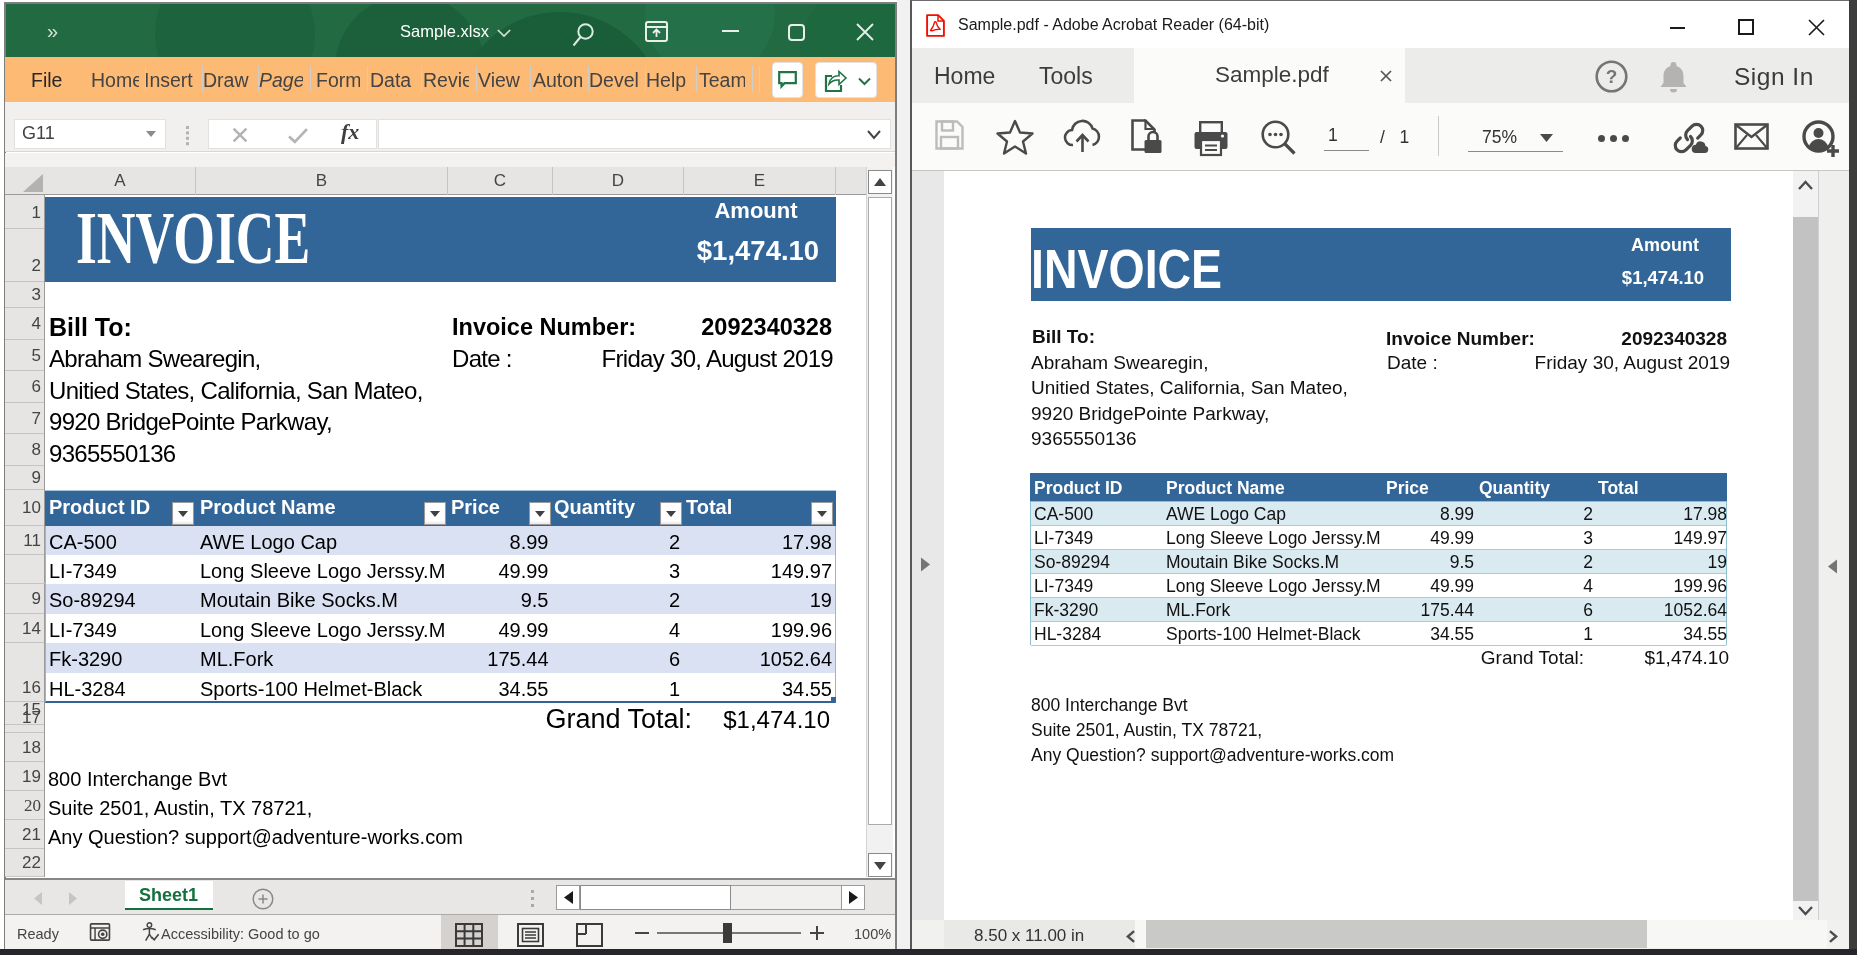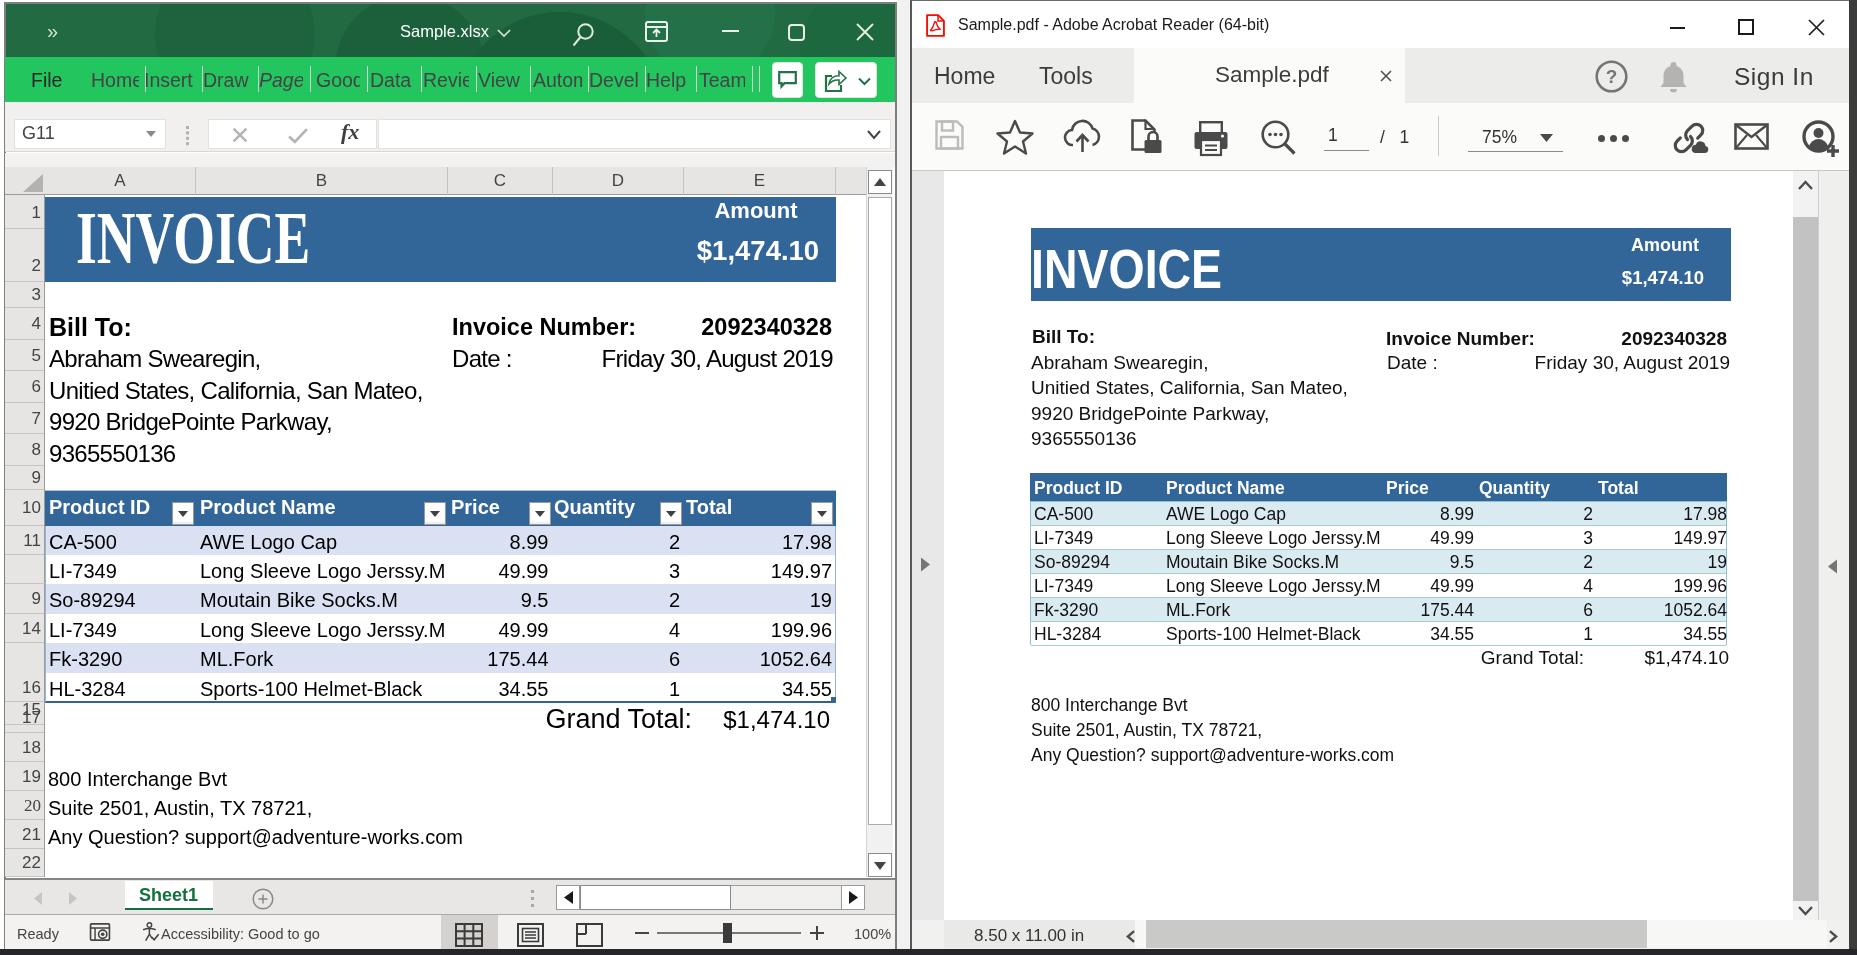--- a/index.html
+++ b/index.html
@@ -5,21 +5,21 @@
 * { margin:0; padding:0; box-sizing:border-box; }
 html,body { width:1857px; height:955px; overflow:hidden; background:#f2f1f1; font-family:"Liberation Sans", sans-serif; }
 .abs { position:absolute; }
 #root { position:absolute; left:0; top:0; width:1857px; height:955px; }
 
 
 #xl { left:0; top:0; width:897px; height:950px; background:#fff; }
 #xl-border { left:4px; top:2px; width:893px; height:947px; border:2px solid #7e7e7e; border-bottom:none; pointer-events:none; }
 #xl-title { left:5px; top:4px; width:890px; height:53px; background:#216a42; overflow:hidden; }
 .xlc { position:absolute; border-radius:50%; }
-#xl-ribbon { left:5px; top:57px; width:890px; height:45px; background:#22c55e; }
+#xl-ribbon { left:5px; top:57px; width:890px; height:45px; background:#fdba74; }
 .rtab { position:absolute; top:12px; font-size:19.5px; color:#444; white-space:nowrap; overflow:hidden; height:24px; }
 .rsep { position:absolute; top:9px; width:1px; height:26px; background:#cfcecd; }
 #xl-formula { left:5px; top:102px; width:890px; height:50px; background:#f1f0ef; border-bottom:1px solid #d8d7d6; }
 .fbox { position:absolute; background:#fff; border:1px solid #e2e1e0; }
 #xl-headgap { left:5px; top:153px; width:890px; height:14px; background:#f3f2f1; }
 #xl-grid { left:5px; top:167px; width:888px; height:710px; background:#fff; }
 
 #colhead { position:absolute; left:0; top:0; width:861px; height:28px; background:#e6e5e4; border-bottom:1px solid #9b9b9b; }
 .ch { position:absolute; top:0; height:28px; border-right:1px solid #c5c4c3; color:#444; font-size:17px; text-align:center; line-height:28px; }
 
@@ -89,21 +89,21 @@
         <path d="M1 1 L17 17 M17 1 L1 17" stroke="#e8f0ea" stroke-width="1.8"></path>
       </svg>
   </div>
   <div id="xl-border" class="abs"></div>
   <div id="xl-ribbon" class="abs">
     <div class="rtab" style="left:26px;color:#262626;">File</div>
     <div class="rtab" style="left:86px;width:48px;">Home</div>
     <div class="rtab" style="left:139px;width:52px;">Insert</div>
     <div class="rtab" style="left:198px;width:48px;">Draw</div>
     <div class="rtab" style="left:254px;width:44px;font-style:italic;">Page</div>
-    <div class="rtab" style="left:311px;width:44px;">Good</div>
+    <div class="rtab" style="left:311px;width:44px;">Form</div>
     <div class="rtab" style="left:365px;width:44px;">Data</div>
     <div class="rtab" style="left:418px;width:46px;">Review</div>
     <div class="rtab" style="left:473px;width:45px;">View</div>
     <div class="rtab" style="left:528px;width:49px;">Autom</div>
     <div class="rtab" style="left:584px;width:49px;">Devel</div>
     <div class="rtab" style="left:641px;width:43px;">Help</div>
     <div class="rtab" style="left:694px;width:46px;">Team</div>
     <div class="rsep" style="left:140px"></div>
     <div class="rsep" style="left:197px"></div>
     <div class="rsep" style="left:253px"></div>

